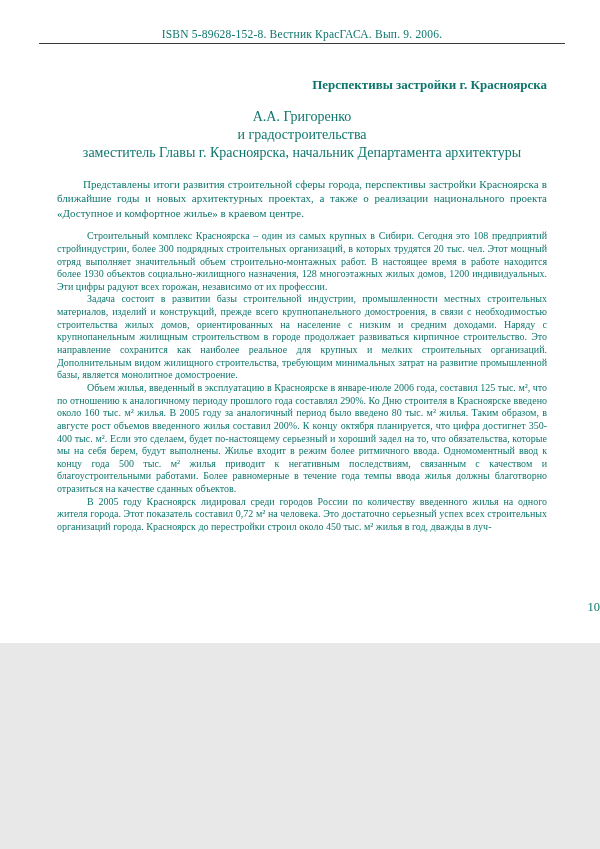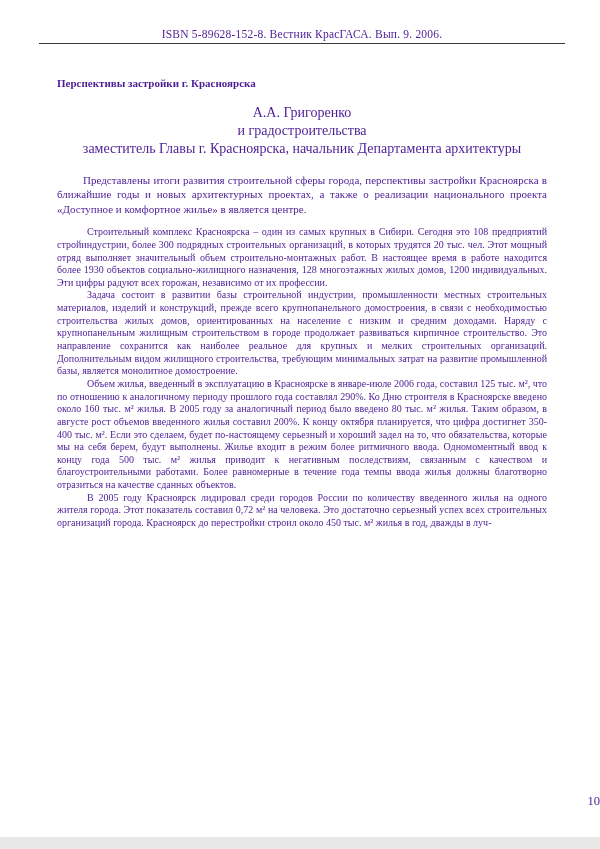--- a/index.html
+++ b/index.html
@@ -1,24 +1,24 @@
 <!DOCTYPE html>
 <html><head>
 <meta charset="utf-8">
 <style>
   * { margin: 0; padding: 0; box-sizing: border-box; }
   html, body { background: #e8e8e8; }
   .page {
     width: 600px;
-    height: 837px;
+    height: 643px;
     margin: 0 auto;
     background: #ffffff;
     position: relative;
     font-family: "Liberation Serif", "DejaVu Serif", serif;
-    color: #4c1d95;
+    color: #0f766e;
     overflow: hidden;
     box-shadow: 0 0 4px rgba(0,0,0,.25);
   }
   .content {
     position: absolute;
     left: 57px;
     right: 53px;
     top: 28px;
   }
   .journal-header {
@@ -26,23 +26,23 @@
     font-size: 11.5px;
     letter-spacing: .2px;
   }
   .header-rule {
     border-bottom: 1px solid #3a3a3a;
     margin: 3px -18px 0 -18px;
     height: 1px;
   }
   .article-title {
     margin-top: 33px;
-    text-align: left;
+    text-align: right;
     font-weight: bold;
-    font-size: 11px;
+    font-size: 13px;
   }
   .author-block {
     margin-top: 15px;
     text-align: center;
     font-size: 14px;
     line-height: 1.28;
     font-family: Liberation Serif, serif;
   }
   .abstract {
     margin-top: 15px;
@@ -80,21 +80,21 @@
     <div class="header-rule"></div>
 
     <div class="article-title">Перспективы застройки г. Красноярска</div>
 
     <div class="author-block">
       <div>А.А. Григоренко</div>
       <div>и градостроительства</div>
       <div>заместитель Главы г. Красноярска, начальник Департамента архитектуры</div>
     </div>
 
-    <div class="abstract">Представлены итоги развития строительной сферы города, перспективы застройки Красноярска в ближайшие годы и новых архитектурных проектах, а также о реализации национального проекта «Доступное и комфортное жилье» в является центре.</div>
+    <div class="abstract">Представлены итоги развития строительной сферы города, перспективы застройки Красноярска в ближайшие годы и новых архитектурных проектах, а также о реализации национального проекта «Доступное и комфортное жилье» в краевом центре.</div>
 
     <div class="body-text">
       <p>Строительный комплекс Красноярска – один из самых крупных в Сибири. Сегодня это 108 предприятий стройиндустрии, более 300 подрядных строительных организаций, в которых трудятся 20 тыс. чел. Этот мощный отряд выполняет значительный объем строительно-монтажных работ. В настоящее время в работе находится более 1930 объектов социально-жилищного назначения, 128 многоэтажных жилых домов, 1200 индивидуальных. Эти цифры радуют всех горожан, независимо от их профессии.</p>
       <p>Задача состоит в развитии базы строительной индустрии, промышленности местных строительных материалов, изделий и конструкций, прежде всего крупнопанельного домостроения, в связи с необходимостью строительства жилых домов, ориентированных на население с низким и средним доходами.  Наряду с крупнопанельным жилищным строительством в городе продолжает развиваться кирпичное строительство. Это направление сохранится  как наиболее реальное для крупных и мелких строительных организаций. Дополнительным видом жилищного строительства, требующим минимальных затрат на развитие промышленной базы, является монолитное домостроение.</p>
       <p>Объем жилья, введенный в эксплуатацию в Красноярске в январе-июле 2006 года, составил 125 тыс. м², что по отношению к аналогичному периоду прошлого года составлял 290%. Ко Дню строителя в Красноярске введено около 160 тыс. м² жилья. В 2005 году за аналогичный период было введено 80 тыс. м² жилья. Таким образом, в августе рост объемов введенного жилья составил 200%. К концу октября планируется, что цифра достигнет 350-400 тыс. м². Если это сделаем, будет по-настоящему серьезный и хороший задел  на то, что обязательства, которые мы на себя берем, будут выполнены. Жилье входит в режим более ритмичного ввода. Одномоментный ввод к концу года 500 тыс. м² жилья приводит к негативным последствиям, связанным с качеством и благоустроительными работами. Более равномерные в течение года темпы ввода жилья должны благотворно отразиться на качестве сданных объектов.</p>
       <p>В 2005 году Красноярск лидировал среди городов России по количеству введенного жилья на одного жителя города. Этот показатель составил 0,72 м² на человека. Это  достаточно  серьезный  успех  всех  строительных  организаций  города. Красноярск до перестройки строил около 450 тыс. м² жилья в год, дважды в луч-</p>
     </div>
 
   </div>
 

